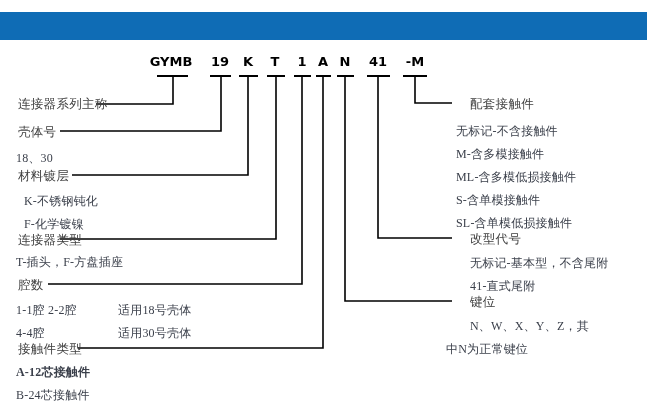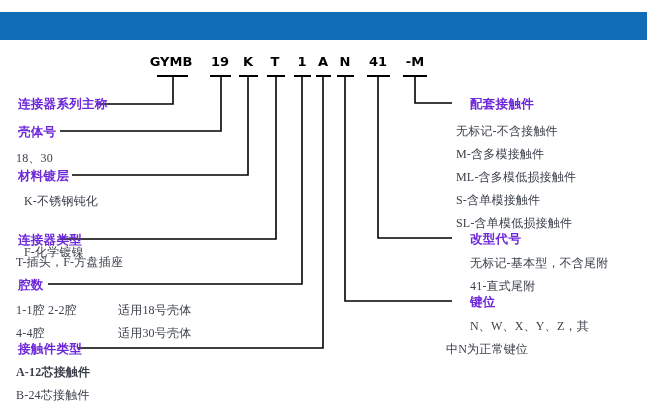--- a/index.html
+++ b/index.html
@@ -40,21 +40,21 @@
 
   
   .leaders{position:absolute;left:0;top:0;width:647px;height:408px;}
 
   
   .lbl{
     position:absolute;white-space:nowrap;
     font-family:"Liberation Serif","DejaVu Serif",serif;
   }
   .lbl-head{
-    font-weight:700;font-size:12.5px;color:#6d28d9;
+    font-weight:400;font-size:12.5px;color:#404040;
     letter-spacing:0.3px;
   }
   .lbl-sub{
     font-size:12px;color:#3a3f4a;
     letter-spacing:0.2px;
   }
   .lbl-sub .col2{display:inline-block;}
 </style>
 </head>
 <body>
@@ -95,21 +95,21 @@
       <path d="M 378 76 L 378 238 L 452 238" fill="none" stroke="#000000" stroke-width="1.6"></path>
       <path d="M 415 76 L 415 103 L 452 103" fill="none" stroke="#000000" stroke-width="1.6"></path>
     </svg>
 
   <div id="left-labels">
       <div class="lbl lbl-head" style="left: 18px; top: 96px;">连接器系列主称</div>
       <div class="lbl lbl-head" style="left: 18px; top: 124px;">壳体号</div>
       <div class="lbl lbl-sub" style="left: 16px; top: 150px;"><span>18、30</span></div>
       <div class="lbl lbl-head" style="left: 18px; top: 168px;">材料镀层</div>
       <div class="lbl lbl-sub" style="left: 24px; top: 193px;"><span>K-不锈钢钝化</span></div>
-      <div class="lbl lbl-sub" style="left: 24px; top: 216px; margin-top: 28px;"><span>F-化学镀镍</span></div>
+      <div class="lbl lbl-sub" style="left: 24px; top: 216px;"><span>F-化学镀镍</span></div>
       <div class="lbl lbl-head" style="left: 18px; top: 232px;">连接器类型</div>
       <div class="lbl lbl-sub" style="left: 16px; top: 254px;"><span>T-插头，F-方盘插座</span></div>
       <div class="lbl lbl-head" style="left: 18px; top: 277px;">腔数</div>
       <div class="lbl lbl-sub" style="left: 16px; top: 302px; position: absolute;"><span>1-1腔  2-2腔</span><span class="col2" style="position: absolute; left: 102px; top: 0px;">适用18号壳体</span></div>
       <div class="lbl lbl-sub" style="left: 16px; top: 325px; position: absolute;"><span>4-4腔</span><span class="col2" style="position: absolute; left: 102px; top: 0px;">适用30号壳体</span></div>
       <div class="lbl lbl-head" style="left: 18px; top: 341px;">接触件类型</div>
       <div class="lbl lbl-sub" style="left: 16px; top: 364px; font-weight: bold;"><span>A-12芯接触件</span></div>
       <div class="lbl lbl-sub" style="left: 16px; top: 387px;"><span>B-24芯接触件</span></div>
     </div>
   <div id="right-labels">

